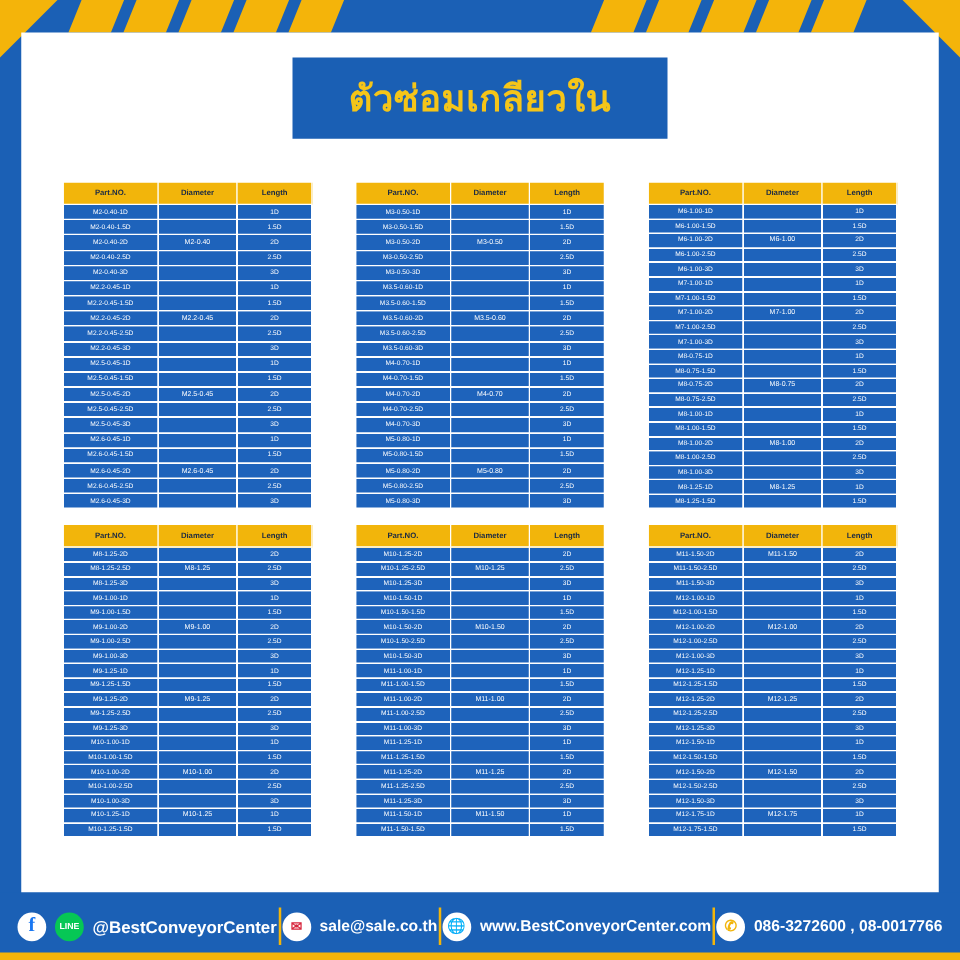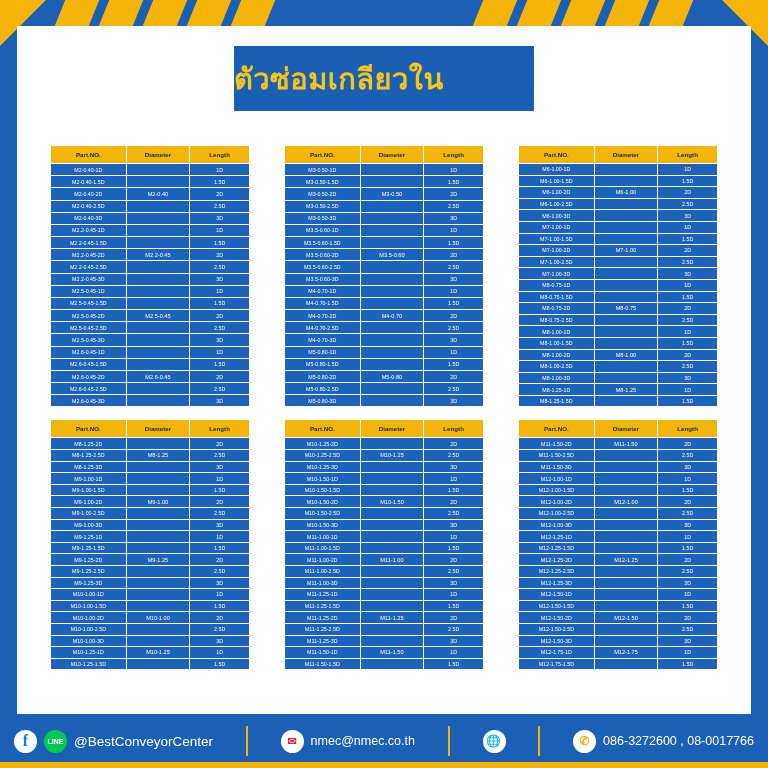--- a/index.html
+++ b/index.html
@@ -33,21 +33,21 @@
 
   
   .page {
     position:absolute; left:17px; top:26px; width:734px; height:688px;
     background:#ffffff;
   }
 
   
   .title-wrap {
     position:absolute; left:234px; top:46px; width:300px; height:65px;
-    background:#1a5fb4; display:flex; align-items:center; 
+    background:#1a5fb4; display:flex; align-items:center; justify-content:center;
   }
   .title-text {
     color:#f5c518; font-size:29px; font-weight:bold; letter-spacing:0.5px;
     font-family:"DejaVu Sans", sans-serif;
   }
 
   
   .grid {
     position:absolute; left:50px; top:145px; width:668px;
   }
@@ -82,21 +82,21 @@
   .ficon {
     width:23px; height:23px; border-radius:50%;
     display:flex; align-items:center; justify-content:center;
     font-size:12px; font-weight:bold;
   }
   .ic-fb { background:#ffffff; color:#1877f2; font-family:"Liberation Serif", serif; font-size:16px; }
   .ic-line { background:#06c755; color:#ffffff; font-size:7px; }
   .ic-mail { background:#ffffff; color:#d7263d; font-size:11px; }
   .ic-web { background:#ffffff; color:#1b60b5; font-size:12px; }
   .ic-phone { background:#ffffff; color:#f2b50b; font-size:12px; }
-  .ftext { color:#ffffff; font-size:13.5px; font-weight:normal; }
+  .ftext { color:#ffffff; font-size:13.5px; font-weight:bold; }
   .ftext.small { font-size:12.5px; }
   .fdiv { width:2px; height:30px; background:#f2b50b; }
 
   .bottom-band {
     position:absolute; left:0; bottom:0; width:768px; height:6px; background:#f4b40a;
   }
 </style>
 </head>
 <body>
 
@@ -837,25 +837,26 @@
 <div class="footer">
   <div class="footer-inner">
     <div class="fgroup">
       <span class="ficon ic-fb">f</span>
       <span class="ficon ic-line">LINE</span>
       <span class="ftext">@BestConveyorCenter</span>
     </div>
     <div class="fdiv"></div>
     <div class="fgroup">
       <span class="ficon ic-mail">✉</span>
-      <span class="ftext small">nmec@nmec.co.th</span>
+      <span class="ftext small">sale@sale.co.th</span>
     </div>
     <div class="fdiv"></div>
     <div class="fgroup">
       <span class="ficon ic-web">🌐</span>
+      <span class="ftext small">www.BestConveyorCenter.com</span>
     </div>
     <div class="fdiv"></div>
     <div class="fgroup">
       <span class="ficon ic-phone">✆</span>
       <span class="ftext small">086-3272600 , 08-0017766</span>
     </div>
   </div>
 </div>
 <div class="bottom-band"></div>
 

